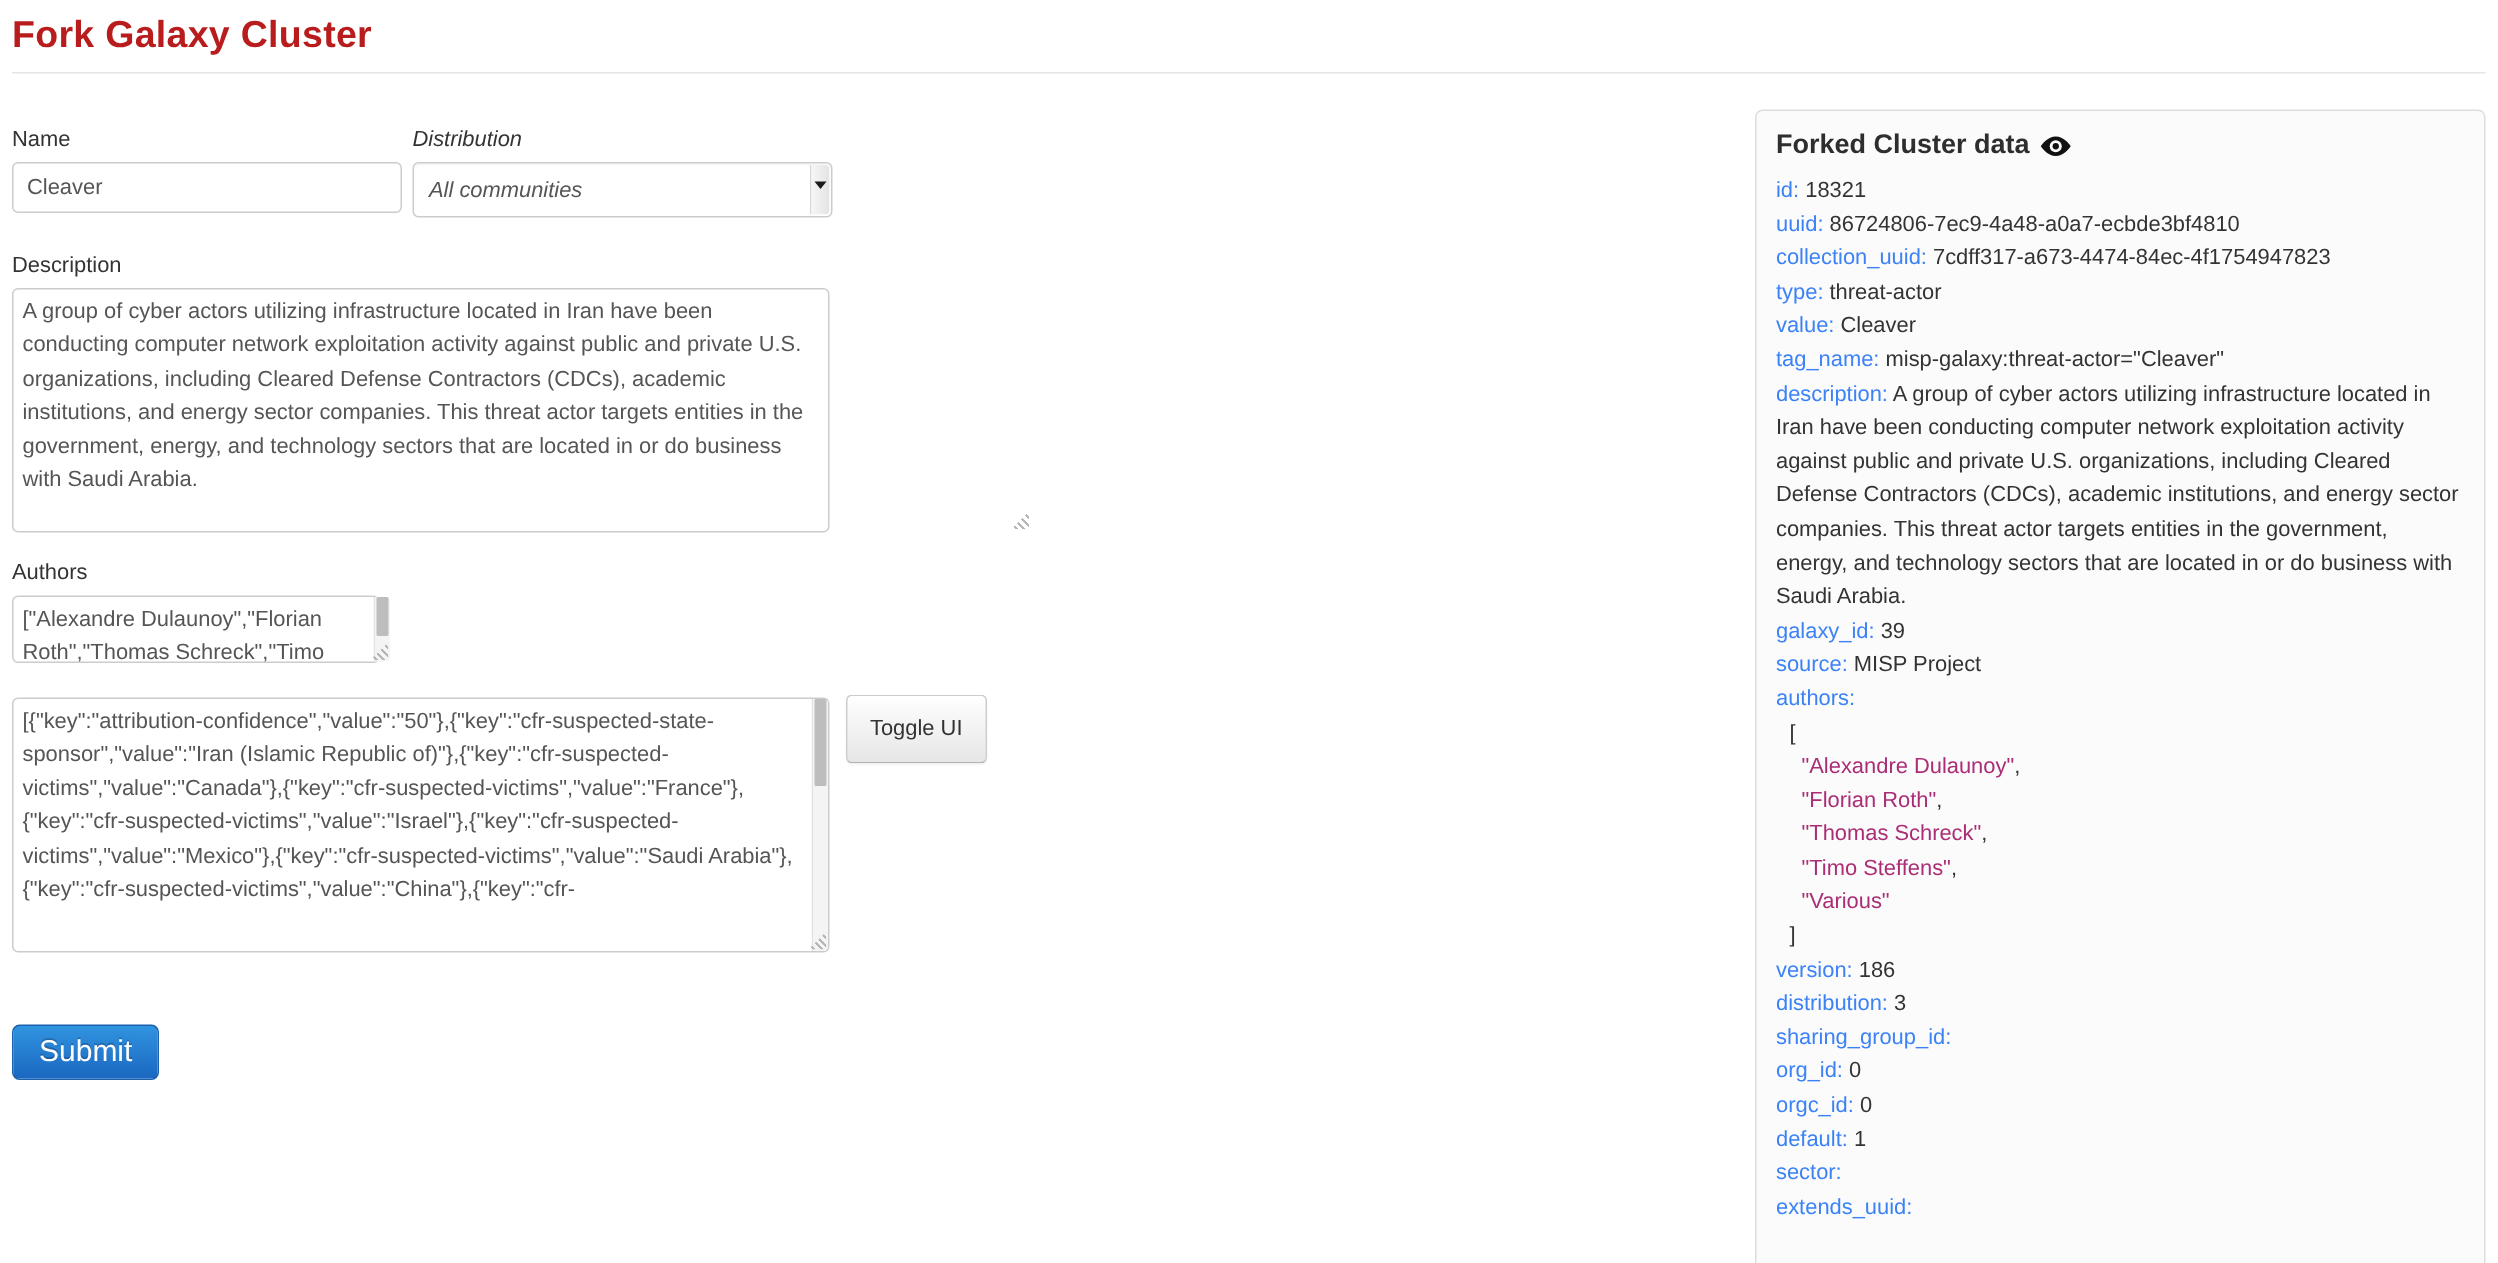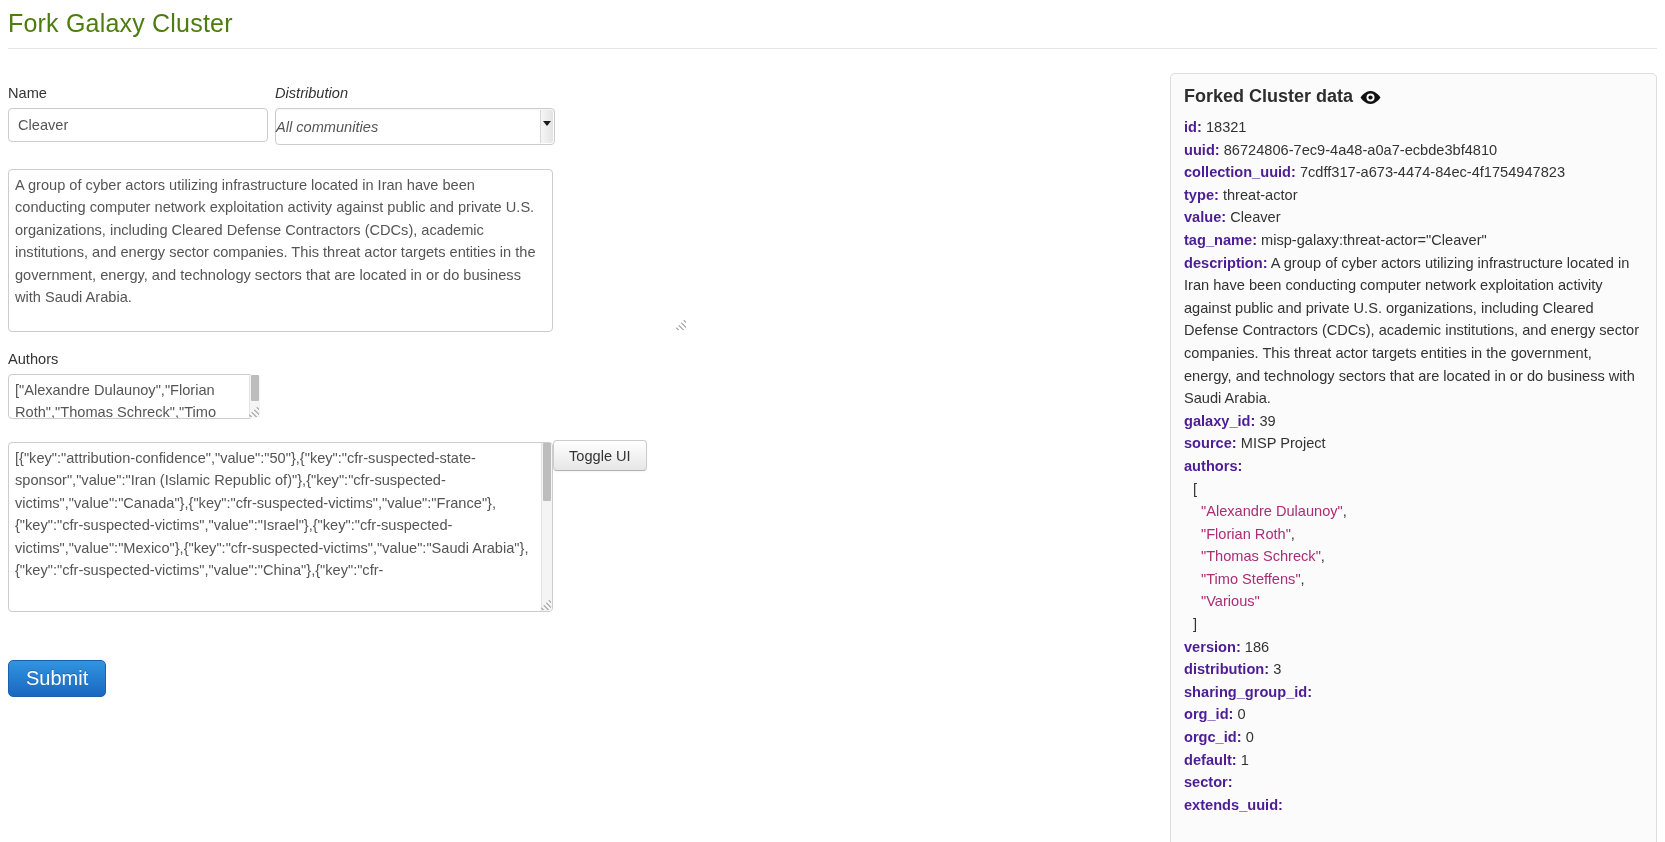--- a/index.html
+++ b/index.html
@@ -1,33 +1,33 @@
 <!DOCTYPE html>
 <html style="--submit-top: #3194e0; --submit-bottom: #1a67c0; --submit-border: #1b61ad; --json-string: #aa2d75;"><head>
 <meta charset="utf-8">
 <style>
   * { box-sizing: border-box; margin: 0; padding: 0; }
   html,body { width:1665px; height:842px; overflow:hidden; background:#fff;
     font-family:"Liberation Sans", sans-serif; color:#333; font-size:14.6px; }
   .page { padding:0 8px; }
-  h1[data-name="page-title"] { font-size:25px; font-weight:400; color:#4d7c0f; padding:9px 0 10px 0; letter-spacing:.2px; }
+  h1[data-name="page-title"] { font-size:25px; font-weight:700; color:#b91c1c; padding:9px 0 10px 0; letter-spacing:.2px; }
   hr.title-divider { border:0; border-top:1px solid #e5e5e5; margin:0; }
   .content { display:flex; align-items:flex-start; }
   
   .left-form { width:680px; margin-top:36px; }
   label.flabel { display:block; color:#333; margin-bottom:7px; font-size:14.6px; }
   .row { display:flex; }
   .col-name { width:260px; margin-right:7px; }
   .col-dist { width:280px;font-style:italic; }
   input.txt, .fakeselect, textarea.ta {
     border:1px solid #ccc; border-radius:4px; background:#fff; color:#555;
     font-family:"Liberation Sans", sans-serif; font-size:14.6px; }
   input.txt { height:34px; width:100%; padding:4px 9px; outline:none; }
   .fakeselect { height:37px; width:100%; position:relative; display:flex; align-items:center;
-    cursor:default; box-shadow:0 1px 2px rgba(0,0,0,.05) inset; }
+    padding-left:10px; cursor:default; box-shadow:0 1px 2px rgba(0,0,0,.05) inset; }
   .select-strip { position:absolute; top:1px; bottom:1px; right:1px; width:13px;
     background:linear-gradient(to right,#f6f6f6,#e3e3e3); border-left:1px solid #d8d8d8;
     border-radius:0 3px 3px 0; display:flex; align-items:center; justify-content:center; }
   .select-strip .tri { width:0; height:0; border-left:4px solid transparent;
     border-right:4px solid transparent; border-top:5px solid #1a1a1a; margin-top:-6px; }
   .ta-wrap { position:relative; }
   textarea.ta { display:block; resize:none; overflow:hidden; line-height:22.4px;
     padding:4px 6px; scrollbar-width:none; }
   textarea.ta::-webkit-scrollbar { display:none; }
   .ta-desc { width:545px; height:163px; }
@@ -41,36 +41,36 @@
   .resize-handle { position:absolute; right:2px; bottom:2px; width:12px; height:12px;
     background:repeating-linear-gradient(45deg, transparent 0 2.2px, #b5b5b5 2.2px 3.6px);
     clip-path:polygon(100% 0, 100% 100%, 0 100%); cursor:nwse-resize; }
   .mt-desc { margin-top:24px; }
   .mt-row2 { margin-top:19px; }
   .col-authors { width:253px; margin-right:14px; }
   .col-source { width:273px; }
   .col-source input.txt { height:33px; }
   .mt-elem { margin-top:23px; }
   .elem-line { display:flex; align-items:flex-start; }
-  .btn-toggle { margin-top:-2px; height:31px; padding:0 15px; font-size:14.6px; color:#333;
+  .btn-toggle { margin-left:11px; margin-top:-2px; height:46px; padding:0 15px; font-size:14.6px; color:#333;
     background:linear-gradient(#ffffff,#e6e6e6); border:1px solid #ccc; border-bottom-color:#b3b3b3;
     border-radius:4px; cursor:pointer; font-family:"Liberation Sans", sans-serif;
     box-shadow:inset 0 1px 0 rgba(255,255,255,.2), 0 1px 2px rgba(0,0,0,.05); }
   .btn-submit { margin-top:48px; height:37px; padding:0 17px; font-size:20px; color:#fff;
     background:linear-gradient(var(--submit-top,#3194e0), var(--submit-bottom,#1a67c0));
     border:1px solid var(--submit-border,#1b61ad); border-radius:5px; cursor:pointer;
     font-family:"Liberation Sans", sans-serif; text-shadow:0 -1px 0 rgba(0,0,0,.2); }
   
   .panel { margin-left:auto; margin-top:24px; width:487px; min-height:900px;
     background:#fbfbfb; border:1px solid #ddd; border-radius:5px; padding:12px 13px; }
   .panel-title-row { display:flex; align-items:center; margin-bottom:9px; }
   .panel-title { font-size:18px; font-weight:700; color:#2e2e2e; }
   .eye { margin-left:7px; margin-top:2px; }
   .pfield { line-height:22.6px; color:#333; overflow-wrap:break-word; }
-  .pkey { font-weight:700; color:#4c1d95; }
+  .pkey { font-weight:400; color:#3b82f6; }
   .authors-block { line-height:22.6px; }
   .bracket { padding-left:9px; }
   .author-line { padding-left:17px; }
   .jstr { color:var(--json-string,#aa2d75); }
 </style>
 </head>
 <body>
 
 <div class="page" data-name="fork-galaxy-cluster-page">
   <h1 data-name="page-title">Fork Galaxy Cluster</h1>
@@ -89,20 +89,21 @@
           <div class="fakeselect" data-name="distribution-select">
             <span data-name="distribution-selected-value">All communities</span>
             <span class="select-strip" data-name="select-dropdown-arrow-icon">
                 <span class="tri" data-name="caret-down-icon"></span>
               </span>
           </div>
         </div>
       </div>
 
       <div class="mt-desc" data-name="description-field-group">
+        <label class="flabel" data-name="description-label">Description</label>
         <div class="ta-wrap">
           <textarea class="ta ta-desc" data-name="description-textarea" spellcheck="false" style="">A group of cyber actors utilizing infrastructure located in Iran have been conducting computer network exploitation activity against public and private U.S. organizations, including Cleared Defense Contractors (CDCs), academic institutions, and energy sector companies. This threat actor targets entities in the government, energy, and technology sectors that are located in or do business with Saudi Arabia.</textarea>
           <span class="resize-handle" data-name="textarea-resize-handle"></span>
         </div>
       </div>
 
       <div class="row mt-row2" data-name="authors-source-row">
         <div class="col-authors" data-name="authors-field-group">
           <label class="flabel" data-name="authors-label">Authors</label>
           <div class="ta-wrap">

